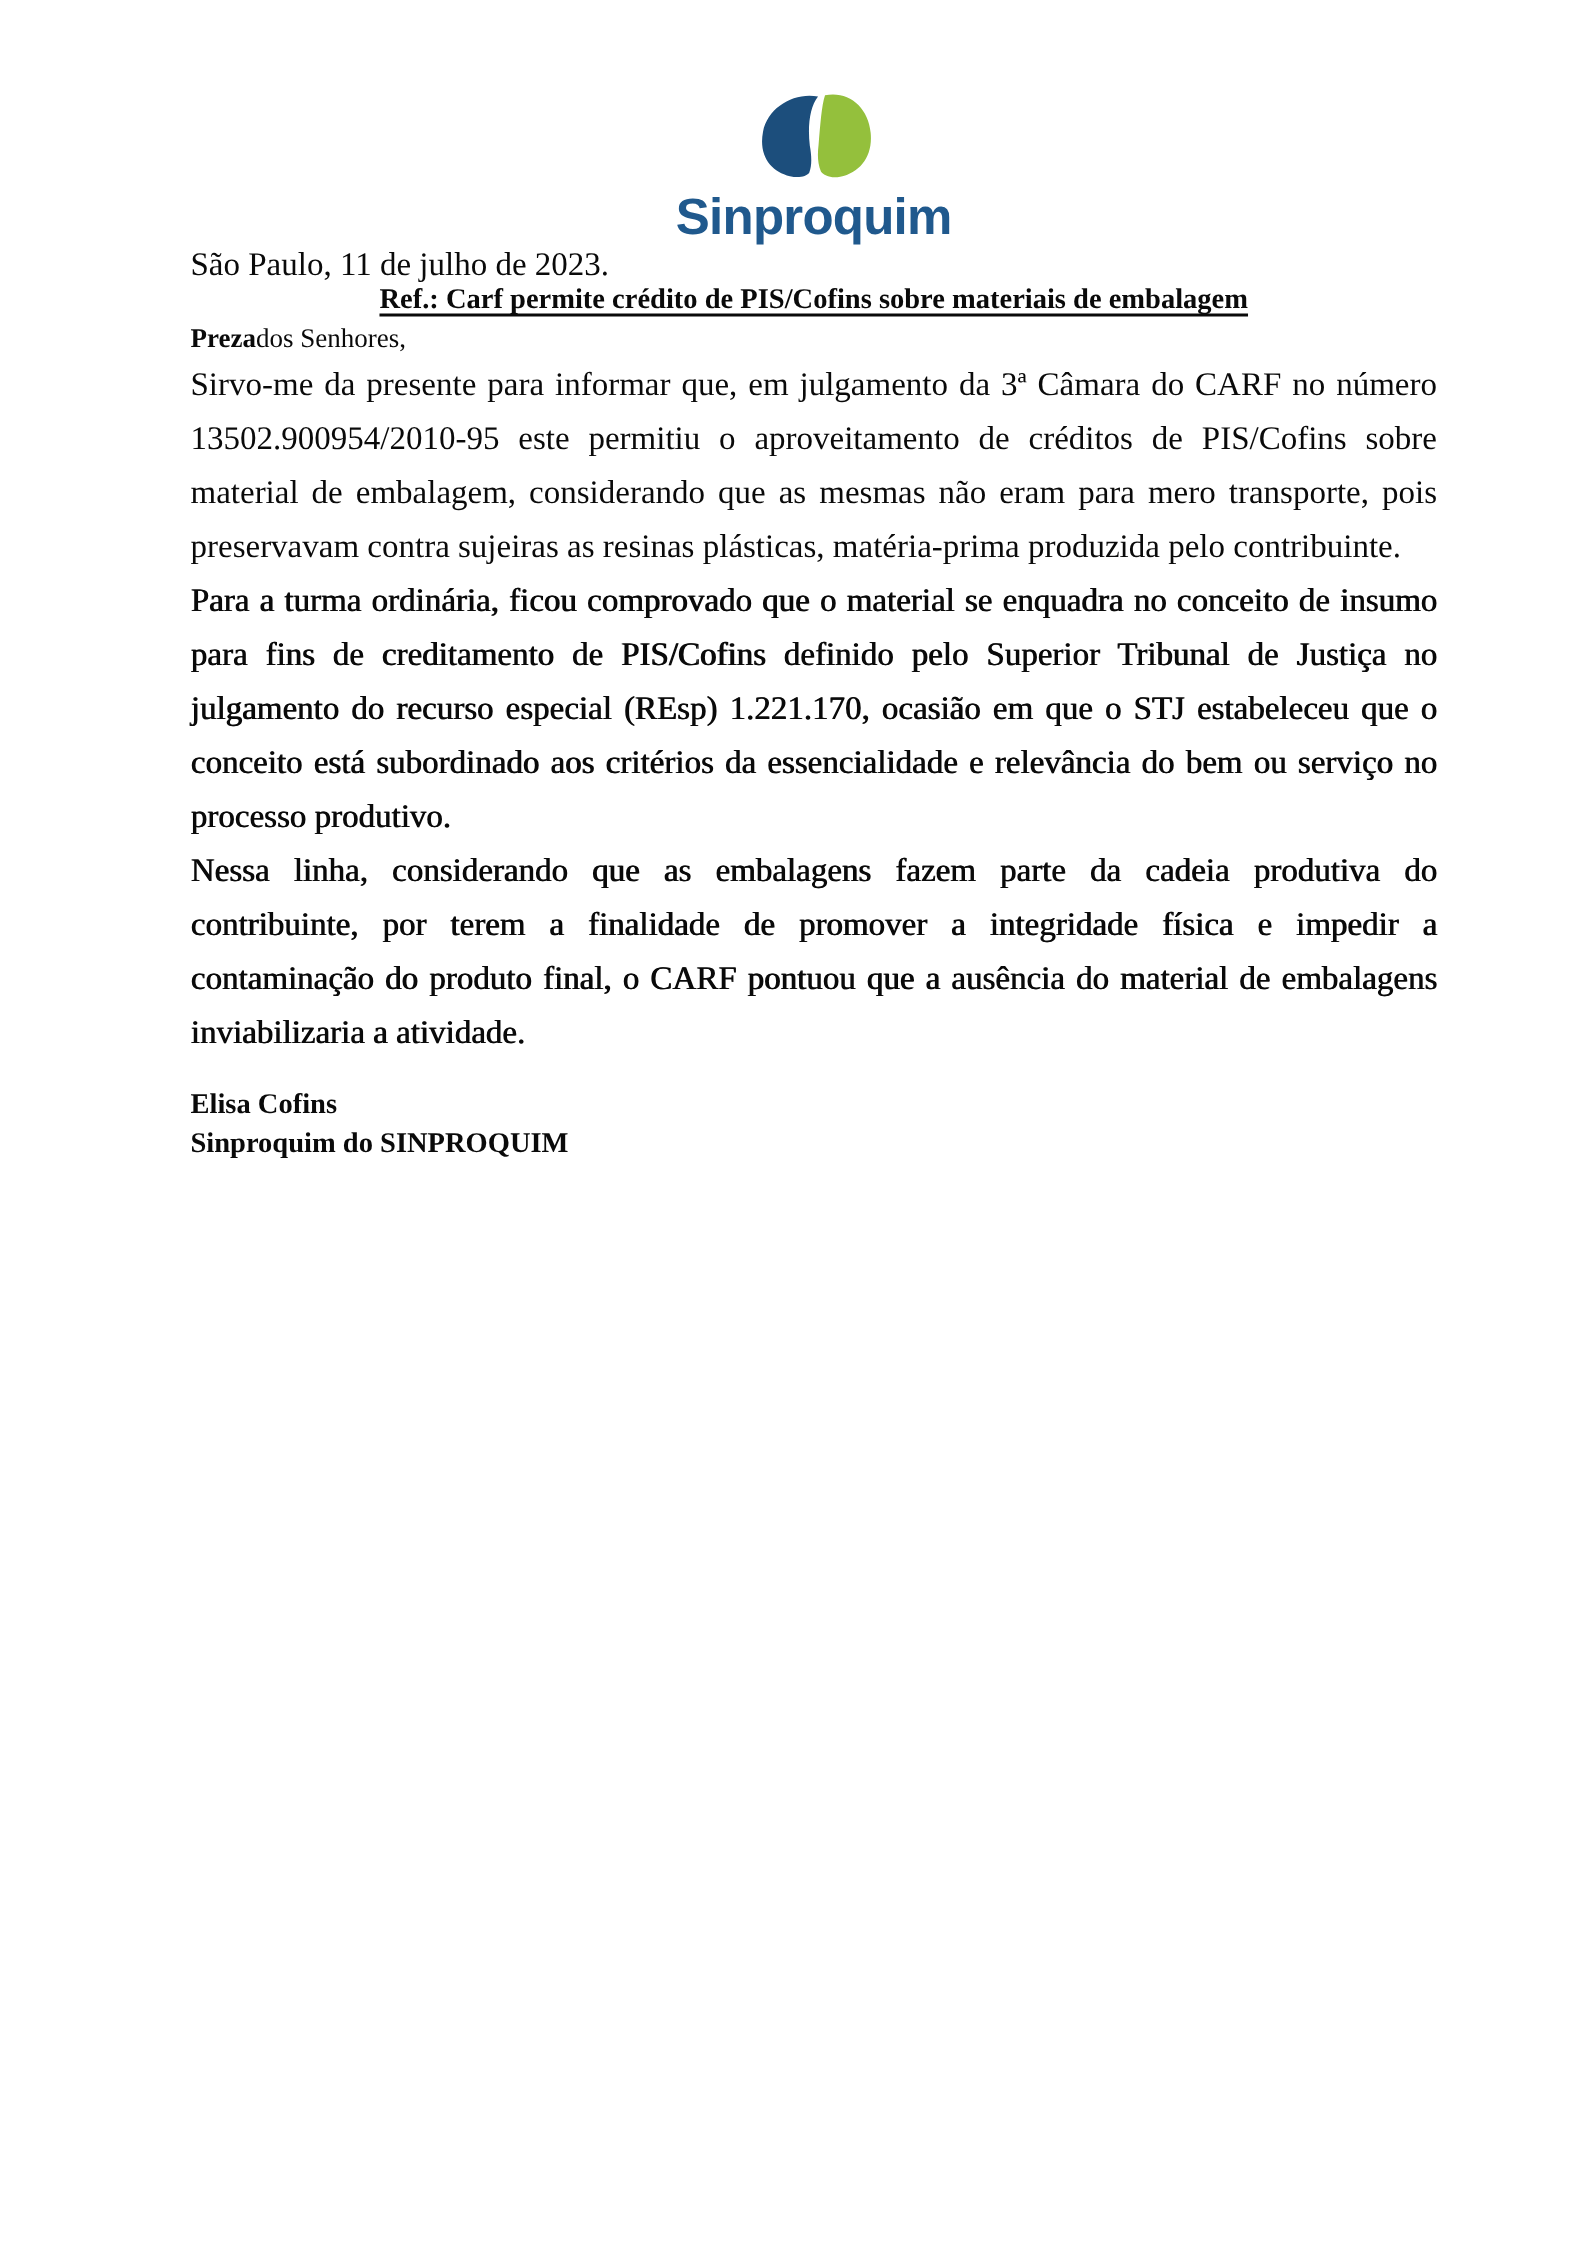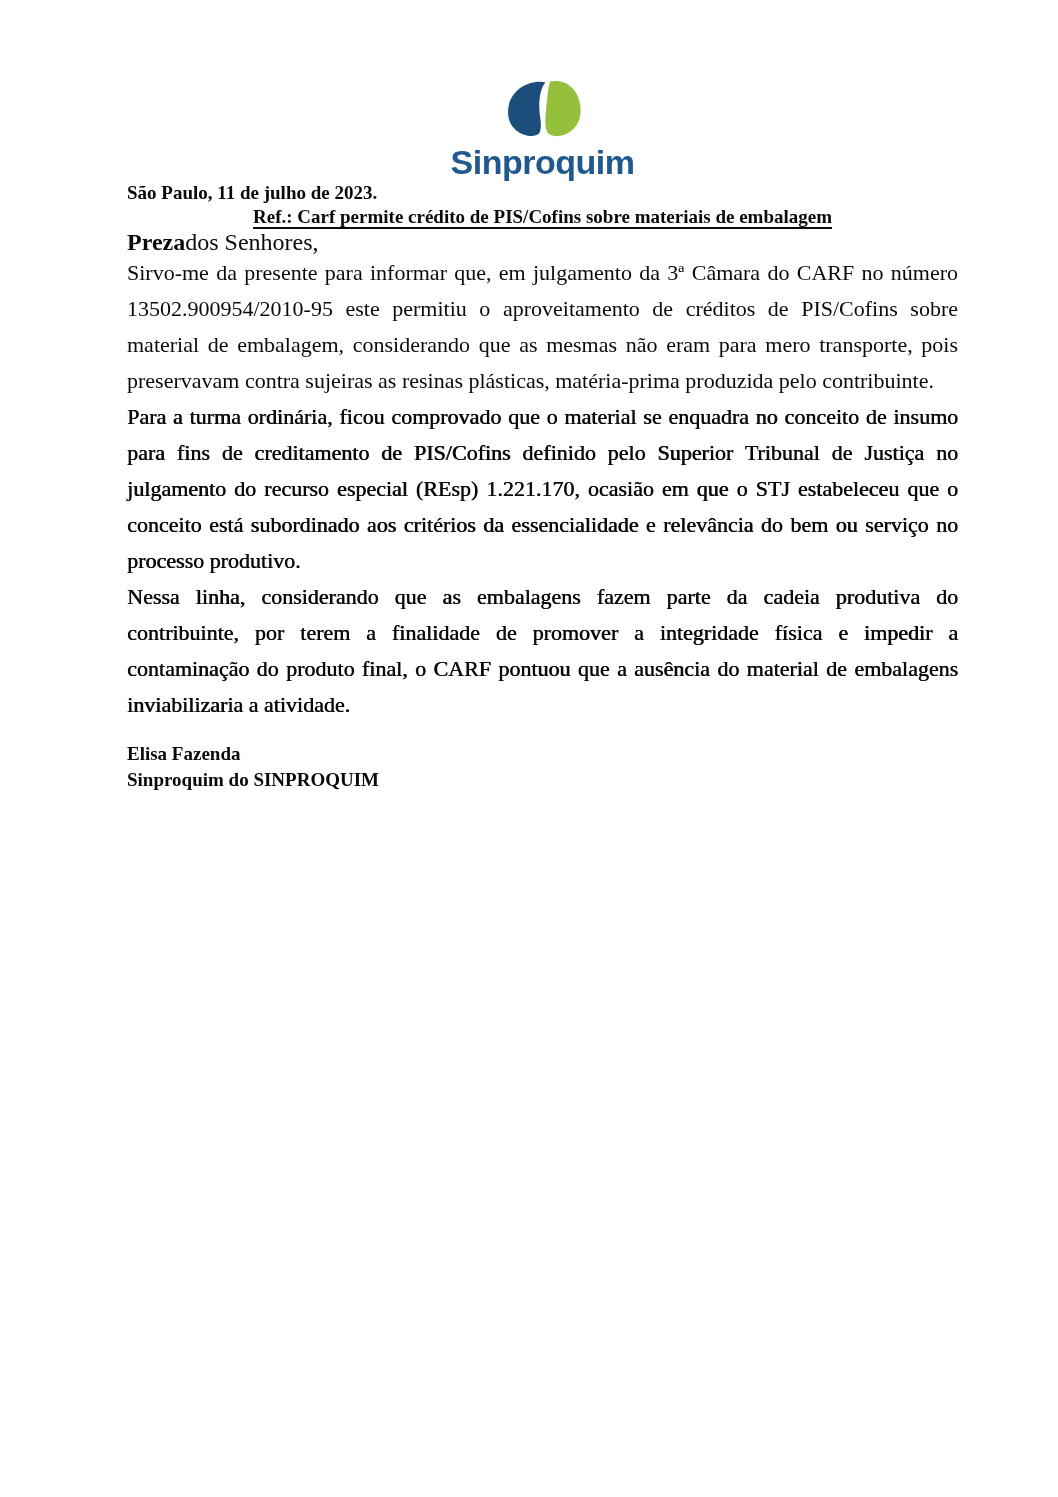--- a/index.html
+++ b/index.html
@@ -8,21 +8,21 @@
     padding: 0;
     background: #ffffff;
   }
   .page {
     position: relative;
     width: 1058px;
     height: 1497px;
     margin: 0 auto;
     background: #ffffff;
     box-sizing: border-box;
-    padding: 80px 100px 0 127px;
+    padding: 62px 100px 0 127px;
     font-family: "Liberation Serif", "DejaVu Serif", serif;
     color: #0a0a0a;
     overflow: hidden;
   }
   
   .letterhead {
     text-align: center;
     margin: 0 0 0 0;
   }
   .logo-icon {
@@ -37,38 +37,38 @@
     font-family: "Liberation Sans", "DejaVu Sans", sans-serif;
     font-weight: 700;
     font-size: 34px;
     line-height: 38px;
     letter-spacing: -0.5px;
     color: #20598d;
   }
   
   .letter p { margin: 0; }
   .meta {
-    font-size: 19px;
+    font-size: 22px;
     line-height: 24px;
-    font-weight: 700;
+    font-weight: 400;
   }
   .date-line { margin-top: 42px; }
   .subject {
     margin-top: 27px;
     font-size: 19px;
     line-height: 24px;
     font-weight: 700;
     text-decoration: underline;
     text-decoration-thickness: 2px;
     text-underline-offset: 4px;
     text-align: center;
   }
   .salutation {
     margin-top: 26px;
-    font-size: 24px;
+    font-size: 18px;
     line-height: 26px;
   }
   .para {
     margin-top: 21px;
     font-size: 22px;
     line-height: 36px;
     text-align: justify;
   }
   
   .semi { text-shadow: 0.55px 0 0 currentColor; }
@@ -111,18 +111,18 @@
 
     <p class="para">Sirvo-me da presente para informar que, em julgamento da 3ª Câmara do CARF no número 13502.900954/2010-95 este permitiu o aproveitamento de créditos de PIS/Cofins sobre material de embalagem, considerando que as mesmas não eram para mero transporte, pois preservavam contra sujeiras as resinas plásticas, matéria-prima produzida pelo contribuinte.</p>
 
 
     <p class="para semi"><span>Para a turma ordinária, ficou comprovado que o material se enquadra no conceito de insumo para fins de creditamento de </span><span class="xbold">PIS/Cofins</span><span> definido pelo Superior Tribunal de Justiça no julgamento do recurso especial (REsp) 1.221.170, ocasião em que o STJ estabeleceu que o conceito está subordinado aos critérios da essencialidade e relevância do bem ou serviço no processo produtivo.</span></p>
 
     <p class="para semi">Nessa linha, considerando que as embalagens fazem parte da cadeia produtiva do contribuinte, por terem a finalidade de promover a integridade física e impedir a contaminação do produto final, o CARF pontuou que a ausência do material de embalagens inviabilizaria a atividade.</p>
 
 
     <div class="signature">
-      <p>Elisa Fazenda</p>
+      <p>Elisa Cofins</p>
       <p>Sinproquim do SINPROQUIM</p>
     </div>
 
   </main>
 </div>
 
 </body></html>

